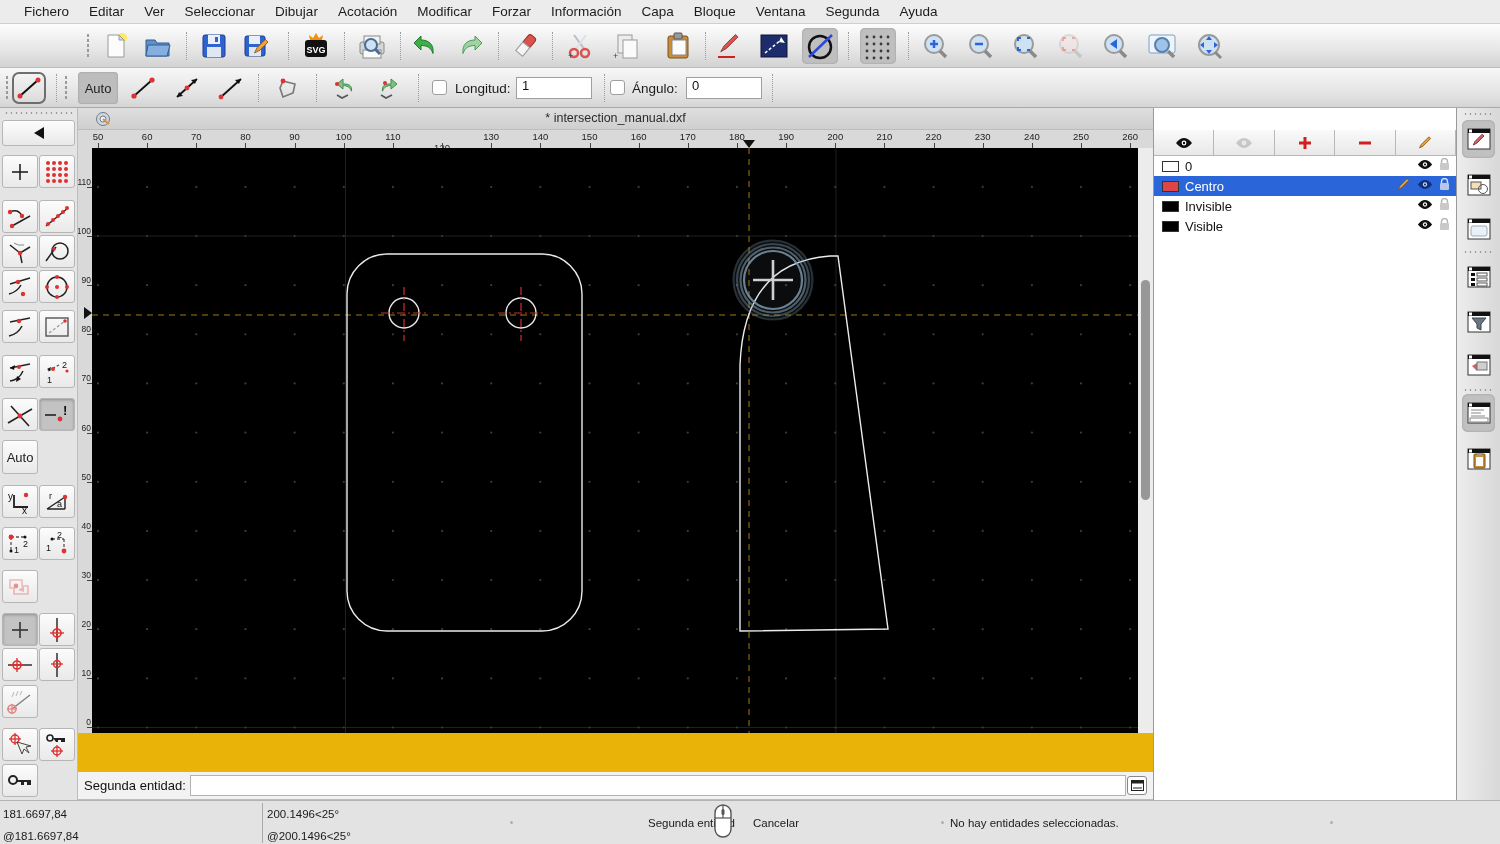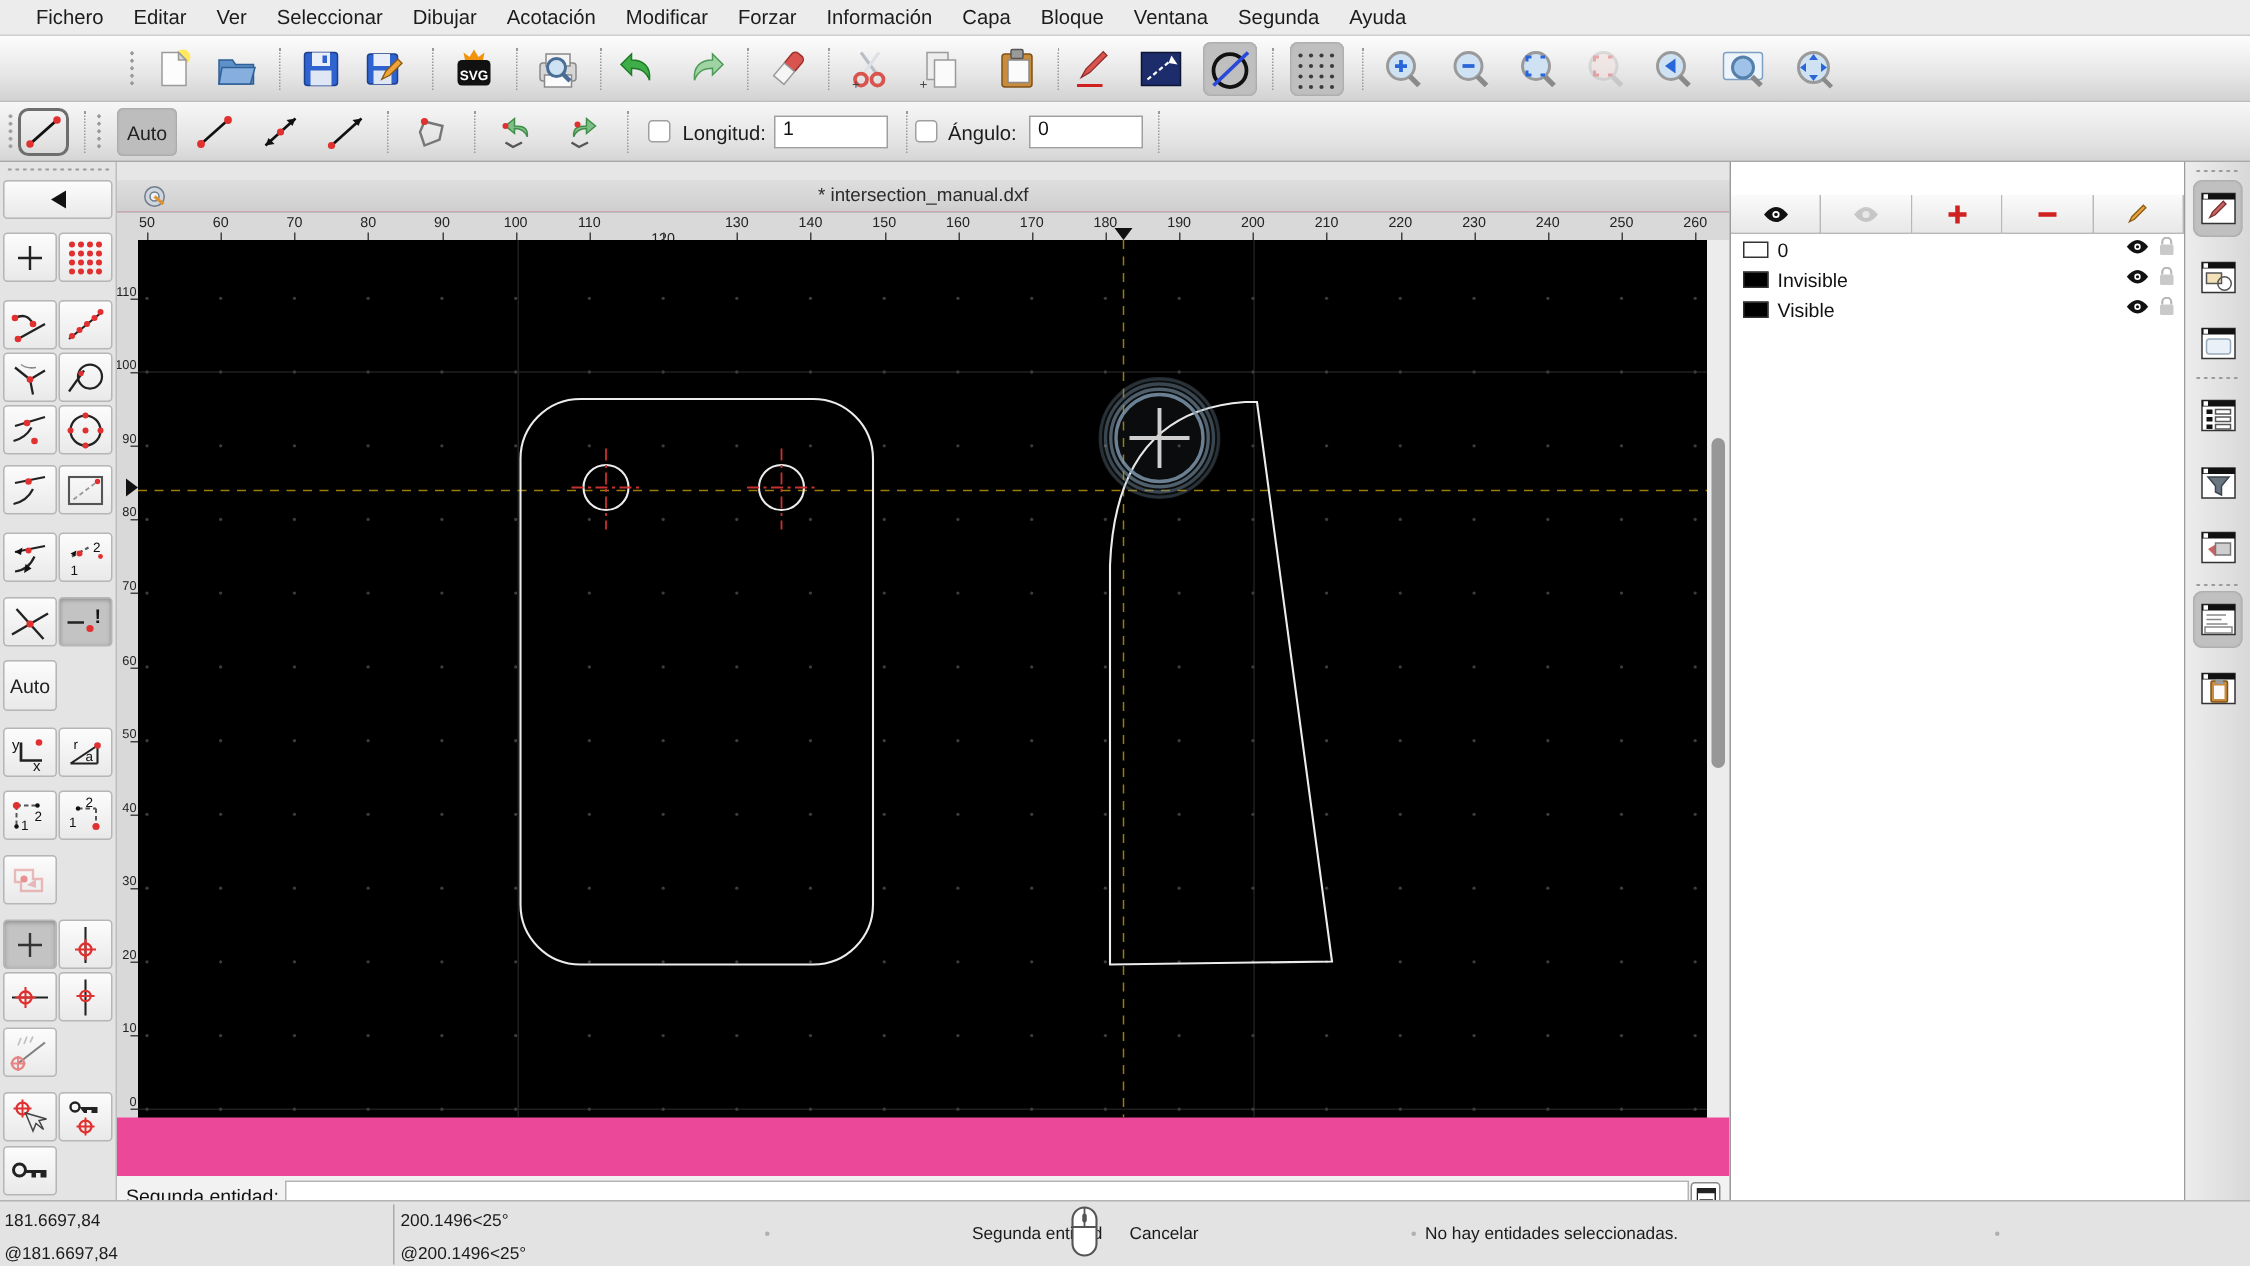--- a/index.html
+++ b/index.html
@@ -50,21 +50,21 @@
   .sbtn { position:absolute; width:36px; height:33px;
     background:linear-gradient(180deg,#fcfcfc,#e9e9e9);
     border:1px solid #b6b6b6; border-radius:3px;
     display:flex; align-items:center; justify-content:center; }
   .sbtn.col1 { left:2px; } .sbtn.col2 { left:39px; }
   .sbtn.wide { left:2px; width:73px; height:26px; }
   .sbtn.pressed { background:#c3c3c3; box-shadow:inset 0 1px 3px #8d8d8d; }
   .sbtn.auto { height:34px; font-size:13px; color:#222; }
 
   
-  .center { position:absolute; left:78px; top:120px; width:1075px; height:692px; background:#ec4899; }
+  .center { position:absolute; left:78px; top:108px; width:1075px; height:692px; background:#eab308; }
   .doc-titlebar { position:absolute; left:0; top:0; width:1075px; height:22px;
     background:linear-gradient(180deg,#dedede,#cfcfcf); border-bottom:1px solid #bdbdbd; }
   .doc-title { position:absolute; left:0; right:0; top:3px; text-align:center;
     font-size:12.5px; color:#2b2b2b; }
   .app-icon { position:absolute; left:17px; top:3px; }
   .corner { position:absolute; left:0; top:22px; width:14px; height:18px; background:#d9d9d9; }
   .hruler { position:absolute; left:14px; top:22px; width:1061px; height:18px;
     background:#d9d9d9; overflow:hidden; }
   .hruler .rlab { position:absolute; top:1px; transform:translateX(-50%);
     font-size:9.5px; color:#222; }
@@ -1114,20 +1114,38 @@
               <path d="M1 6q8-10 16 0q-8 10-16 0z" fill="#111"></path>
               <circle cx="9" cy="6" r="2.4" fill="#fff"></circle>
               <circle cx="9" cy="6" r="1.2" fill="#111"></circle>
             </svg>
           <svg width="11" height="13" viewBox="0 0 11 13">
               <path d="M2.5 5V3.5a3 3 0 016 0V5" fill="none" stroke="#b5b5b5" stroke-width="1.4"></path>
               <rect x="1" y="5" width="9" height="7" rx="1" fill="#c9c9c9"></rect>
             </svg>
         </span>
       </div>
+      <div class="lp-row selected">
+        <span class="swatch" style="background:#e04545;"></span>
+        <span>Centro</span>
+        <span class="rowicons">
+          <svg width="15" height="13" viewBox="0 0 16 14">
+              <path d="M14 1l-9 9-2 4 4-2 9-9z" transform="scale(0.85)" fill="#e8a33d" stroke="#8a5a12"></path>
+            </svg>
+          <svg width="16" height="11" viewBox="0 0 18 12">
+              <path d="M1 6q8-10 16 0q-8 10-16 0z" fill="#10307a"></path>
+              <circle cx="9" cy="6" r="2.4" fill="#cfd9f3"></circle>
+              <circle cx="9" cy="6" r="1.2" fill="#10307a"></circle>
+            </svg>
+          <svg width="11" height="13" viewBox="0 0 11 13">
+              <path d="M2.5 5V3.5a3 3 0 016 0V5" fill="none" stroke="#d8e0f5" stroke-width="1.4"></path>
+              <rect x="1" y="5" width="9" height="7" rx="1" fill="#b9c6e8"></rect>
+            </svg>
+        </span>
+      </div>
       <div class="lp-row">
         <span class="swatch" style="background:#000000;"></span>
         <span>Invisible</span>
         <span class="rowicons">
           <svg width="16" height="11" viewBox="0 0 18 12">
               <path d="M1 6q8-10 16 0q-8 10-16 0z" fill="#111"></path>
               <circle cx="9" cy="6" r="2.4" fill="#fff"></circle>
               <circle cx="9" cy="6" r="1.2" fill="#111"></circle>
             </svg>
           <svg width="11" height="13" viewBox="0 0 11 13">

